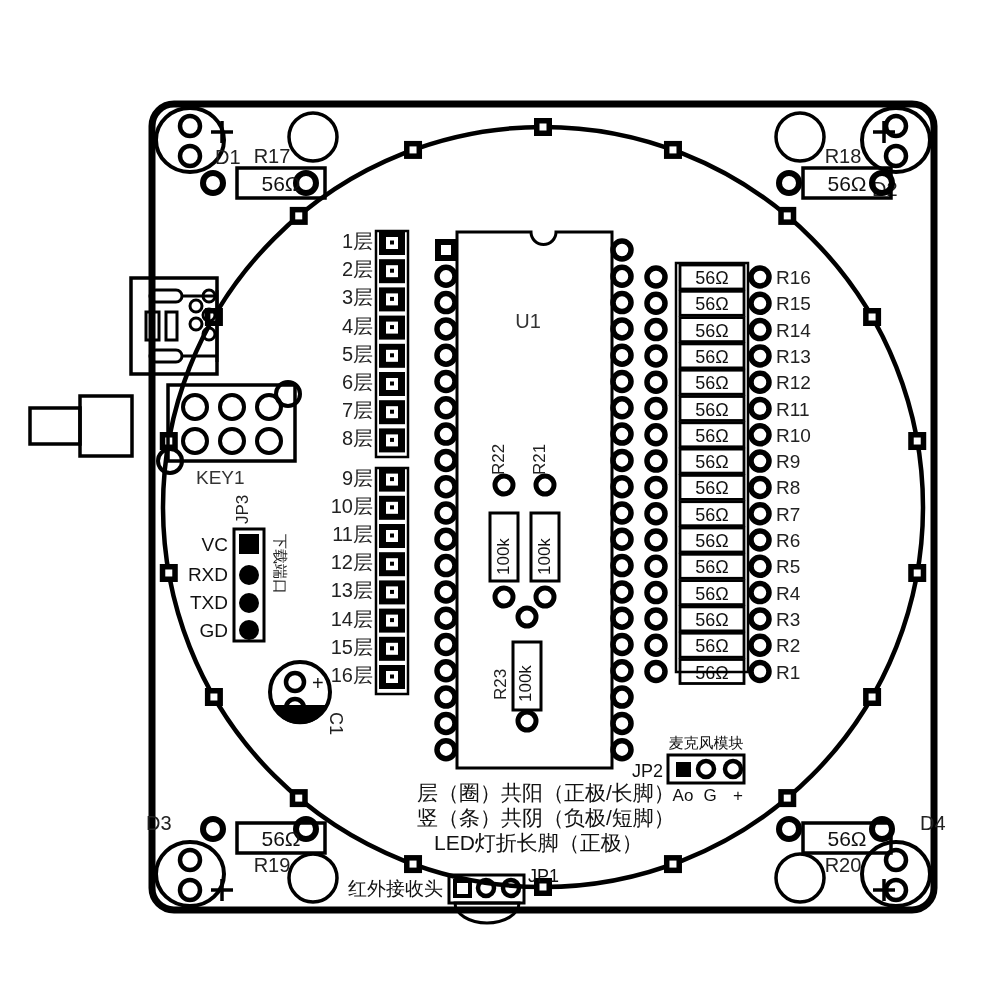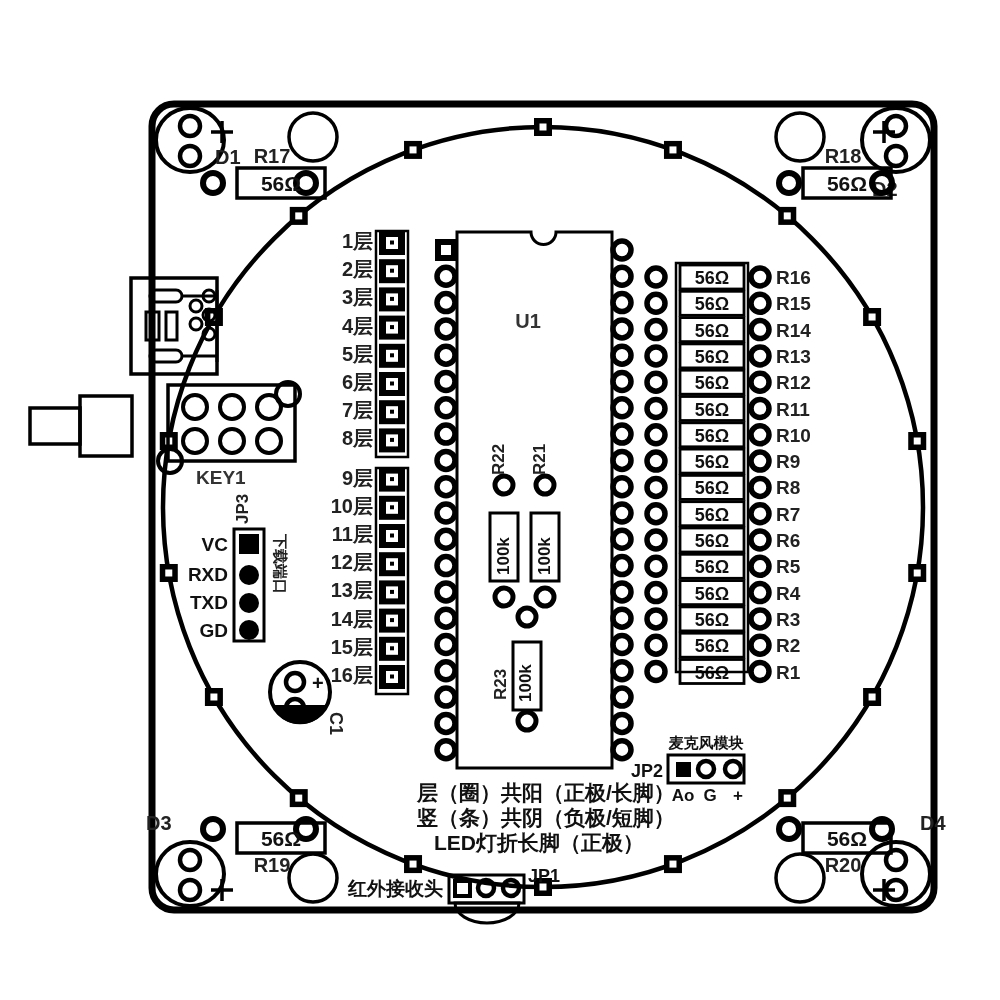--- a/index.html
+++ b/index.html
@@ -1,19 +1,19 @@
 <!DOCTYPE html>
 <html><head>
 <meta charset="utf-8">
 <title>PCB Layout Diagram</title>
 <style>
   html,body{margin:0;padding:0;background:#ffffff;}
   body{width:1000px;height:1000px;overflow:hidden;
        font-family:"Liberation Sans","DejaVu Sans",sans-serif;color:#111;}
-  #stage{position:relative;width:1000px;height:880px;background:#ef4444;font-weight:bold;}
+  #stage{position:relative;width:1000px;height:880px;background:#ef4444;}
   svg{display:block;}
   .nosel{user-select:none;}
 </style>
 </head>
 <body>
 
 <div id="stage" class="nosel">
   <svg id="pcb" width="1000" height="1000" viewBox="0 0 1000 1000" xmlns="http://www.w3.org/2000/svg">
 
     <rect x="0" y="0" width="1000" height="1000" fill="#ffffff"></rect>

